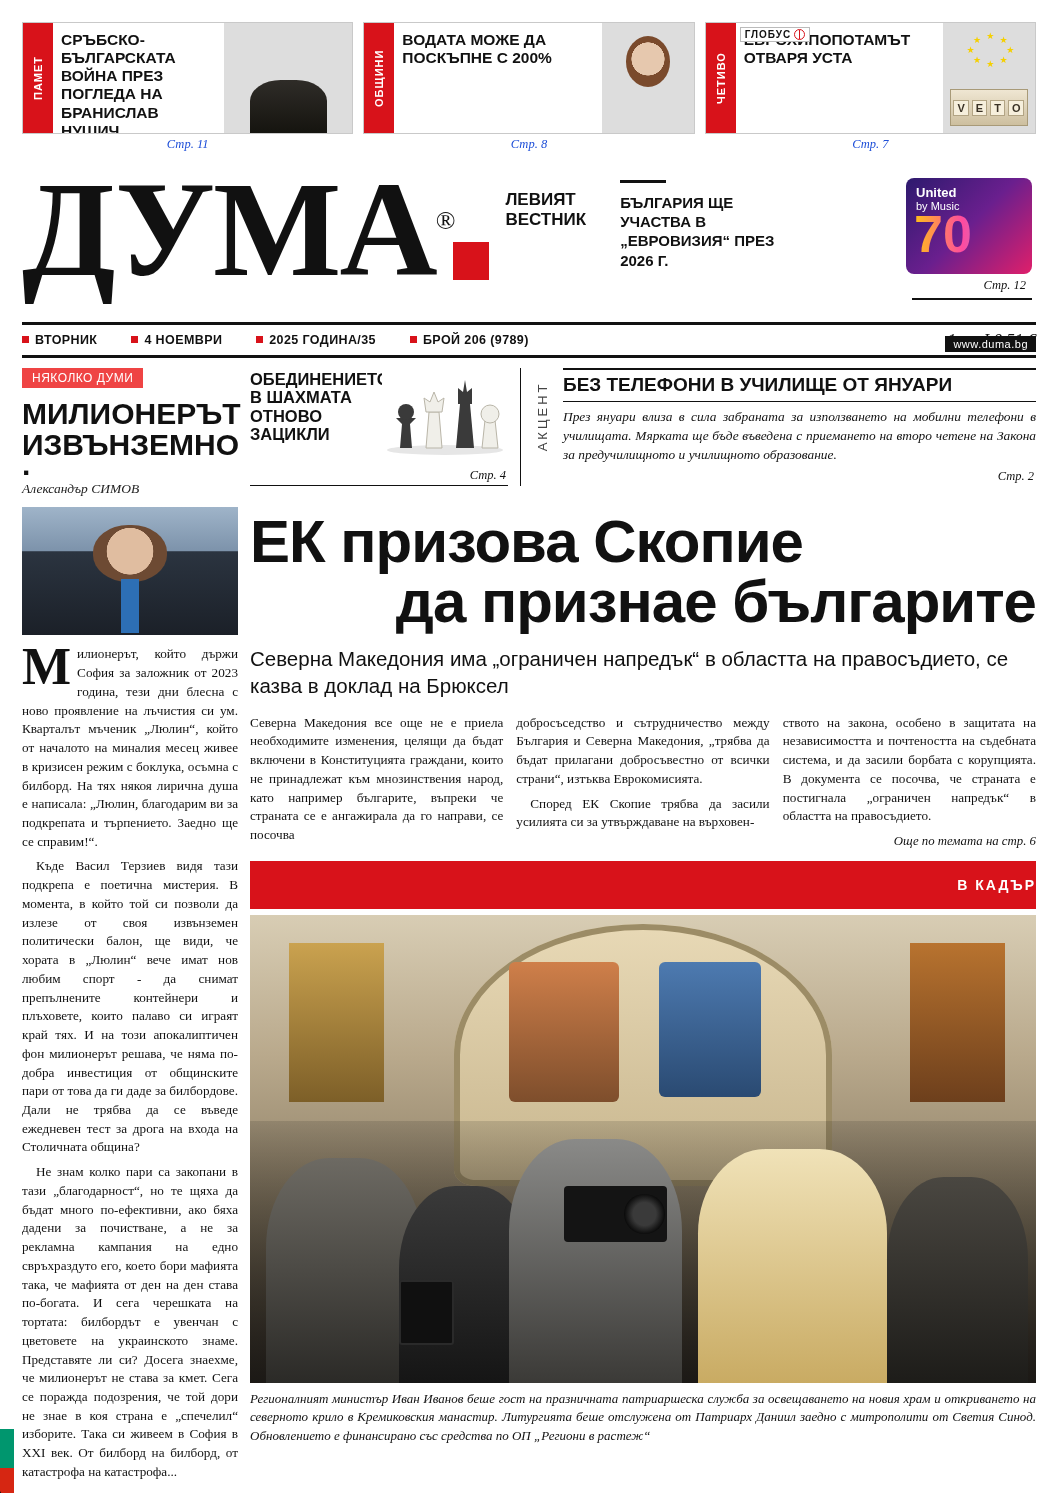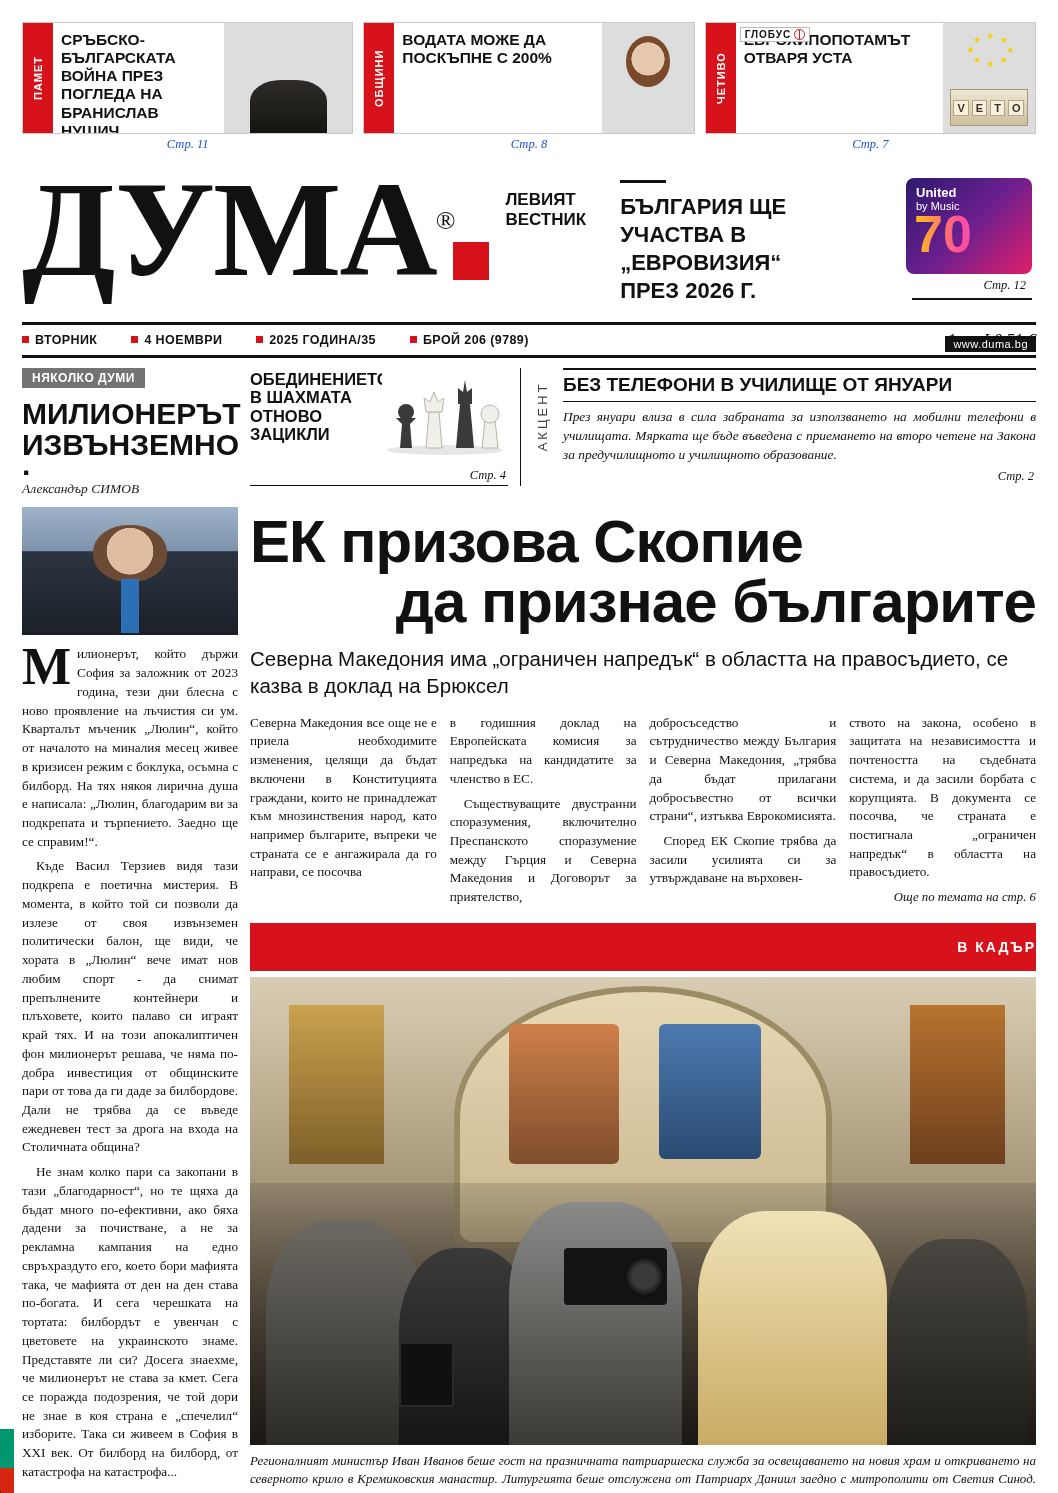--- a/index.html
+++ b/index.html
@@ -58,21 +58,21 @@
 
   
   .masthead { display:flex; align-items:flex-start; margin-top:14px; position:relative; height:150px; }
   .logo { font-family:"Liberation Serif", serif; font-weight:bold; font-size:136px;
      letter-spacing:-2px; line-height:0.94; color:#111; position:relative; }
   .logo sup { font-size:26px; vertical-align:super; font-weight:normal; }
   .logo .redsq { position:absolute; right:-36px; bottom:14px; width:36px; height:38px; background:#d8121a; }
   .levi { font-family:"Liberation Sans",sans-serif; font-weight:bold; font-size:17px;
      line-height:1.2; margin-left:52px; margin-top:24px; color:#111; }
   .eurov { margin-left:34px; margin-top:14px; font-family:"Liberation Sans",sans-serif;
-     font-weight:bold; font-size:22px; line-height:1.28; color:#111; max-width:180px; }
+     font-weight:bold; font-size:15px; line-height:1.28; color:#111; max-width:180px; }
   .eurov .rule { width:46px; height:3px; background:#111; margin-bottom:10px; }
   .ubm { position:absolute; right:4px; top:12px; width:126px; height:96px;
      background:linear-gradient(135deg,#2d1a6e,#6a1f8e 50%,#e01f6a); border-radius:8px; color:#fff;
      font-family:"Liberation Sans",sans-serif; }
   .ubm .u1 { font-size:13px; font-weight:bold; padding:7px 0 0 10px; }
   .ubm .u2 { font-size:11px; padding-left:10px; }
   .ubm .seventy { font-size:52px; font-weight:bold; line-height:0.8; padding-left:8px; margin-top:2px;
      background:linear-gradient(90deg,#ffd400,#ff4aa0 45%,#39d7ff); -webkit-background-clip:text; background-clip:text; color:transparent; }
   .ubm-ref { position:absolute; right:10px; top:112px; font-style:italic; font-size:12.5px; }
   .ubm-rule { position:absolute; right:4px; top:132px; width:120px; height:2px; background:#111; }
@@ -84,22 +84,22 @@
   .infobar .it { margin-right:34px; letter-spacing:.4px; }
   .infobar .price { margin-left:auto; font-family:"Liberation Serif",serif; font-style:italic; font-size:17px; font-weight:normal; }
   .siteurl { position:absolute; right:22px; top:336px; background:#111; color:#fff;
      font-family:"Liberation Sans",sans-serif; font-size:11px; padding:2px 8px; letter-spacing:.5px; }
 
   
   .grid { display:flex; margin-top:10px; gap:12px; }
   .col-left { width:216px; flex:none; position:relative; }
   .col-main { flex:1; position:relative; }
 
-  .kicker { display:inline-block; background:#737373; color:#fff; font-family:"Liberation Sans",sans-serif;
-     font-weight:bold; font-size:12px; padding:3px 10px; letter-spacing:.5px; }
+  .kicker { display:inline-block; background:#ef4444; color:#fff; font-family:"Liberation Sans",sans-serif;
+     font-weight:normal; font-size:12px; padding:3px 10px; letter-spacing:.5px; }
   .op-title { font-family:"Liberation Sans",sans-serif; font-weight:bold; font-size:30px;
      line-height:1.04; margin-top:10px; text-transform:uppercase; }
   .op-dot { font-size:30px; line-height:0.3; }
   .op-author { font-style:italic; font-size:13.5px; margin-top:12px; color:#222; }
   .op-photo { width:100%; height:128px; margin-top:10px;
      background:linear-gradient(180deg,#9fb4c9 0%,#7d93ab 34%,#2b3440 35%,#1b2028 100%); position:relative; overflow:hidden; }
   .op-photo:before { content:""; position:absolute; left:33%; top:14%; width:34%; height:44%;
      background:radial-gradient(circle at 50% 46%, #e0bda0 0 48%, #6d4a33 49% 100%); border-radius:48%; }
   .op-photo:after { content:""; position:absolute; left:46%; top:56%; width:8%; height:42%; background:#2d6fb5; }
   .op-body { font-size:13.2px; line-height:1.42; text-align:justify; margin-top:10px; hyphens:auto; }
@@ -326,24 +326,20 @@
         <span>ЕК призова Скопие</span>
         <span class="l2">да признае българите</span>
       </div>
       <div class="subhead">Северна Македония има „ограничен напредък“ в областта на правосъдието, се казва в доклад на Брюксел</div>
 
       <div class="cols4">
         <div class="c">
           <p class="first">Северна Македония все още не е приела необходимите изменения, целящи да бъдат включени в Конституцията граждани, които не принадлежат към мнозинствения народ, като например българите, въпреки че страната се е ангажирала да го направи, се посочва</p>
         </div>
         <div class="c">
-          <p class="first">в годишния доклад на Европейската комисия за напредъка на кандидатите за членство в ЕС.</p>
-          <p>Съществуващите двустранни споразумения, включително Преспанското споразумение между Гърция и Северна Македония и Договорът за приятелство,</p>
-        </div>
-        <div class="c">
           <p class="first">добросъседство и сътрудничество между България и Северна Македония, „трябва да бъдат прилагани добросъвестно от всички страни“, изтъква Еврокомисията.</p>
           <p>Според ЕК Скопие трябва да засили усилията си за утвърждаване на върховен-</p>
         </div>
         <div class="c">
           <p class="first">ството на закона, особено в защитата на независимостта и почтеността на съдебната система, и да засили борбата с корупцията. В документа се посочва, че страната е постигнала „ограничен напредък“ в областта на правосъдието.</p>
           <div class="more">Още по темата на стр. 6</div>
         </div>
       </div>
 
       <div class="kadar-bar">В КАДЪР</div>

